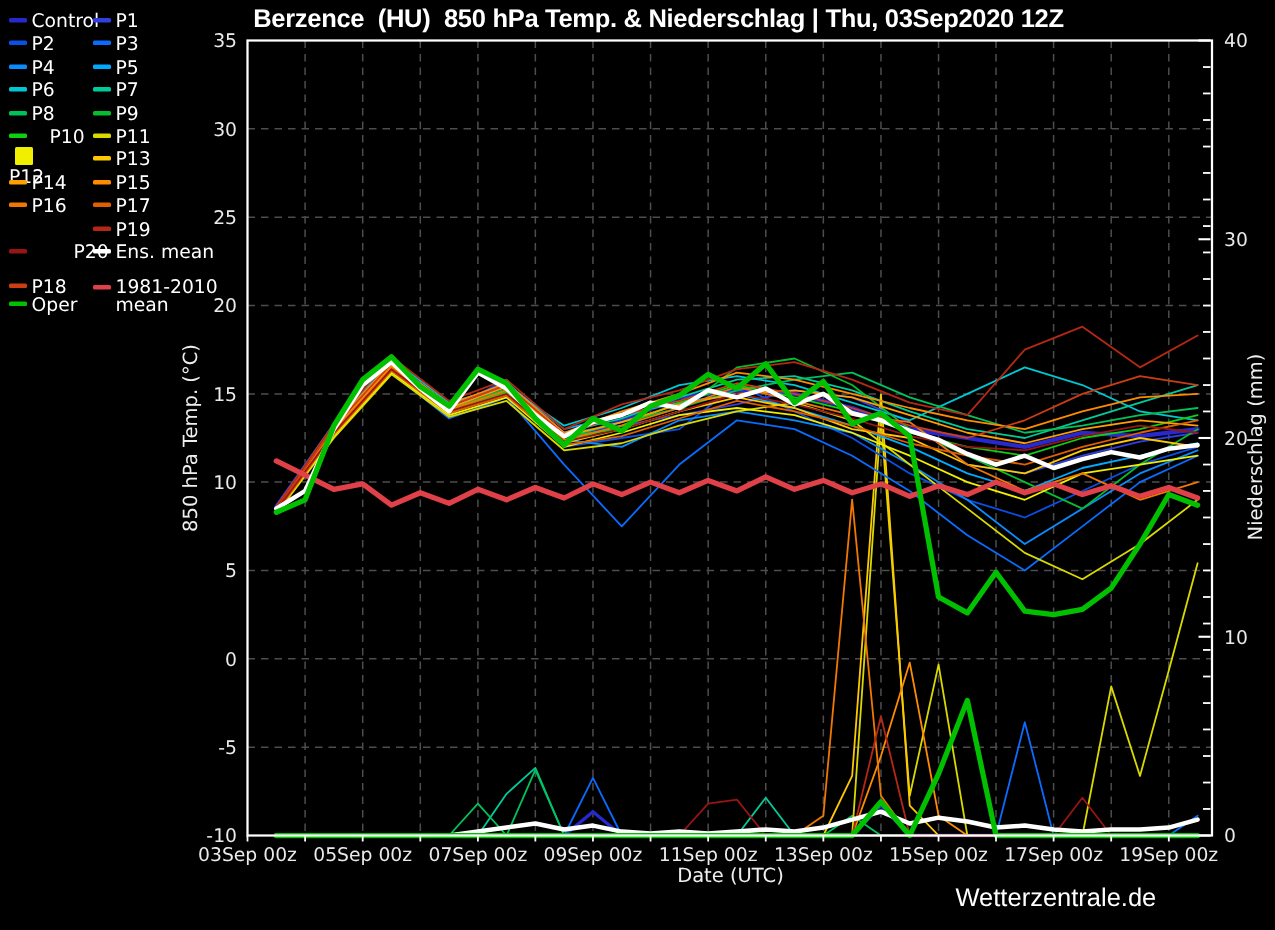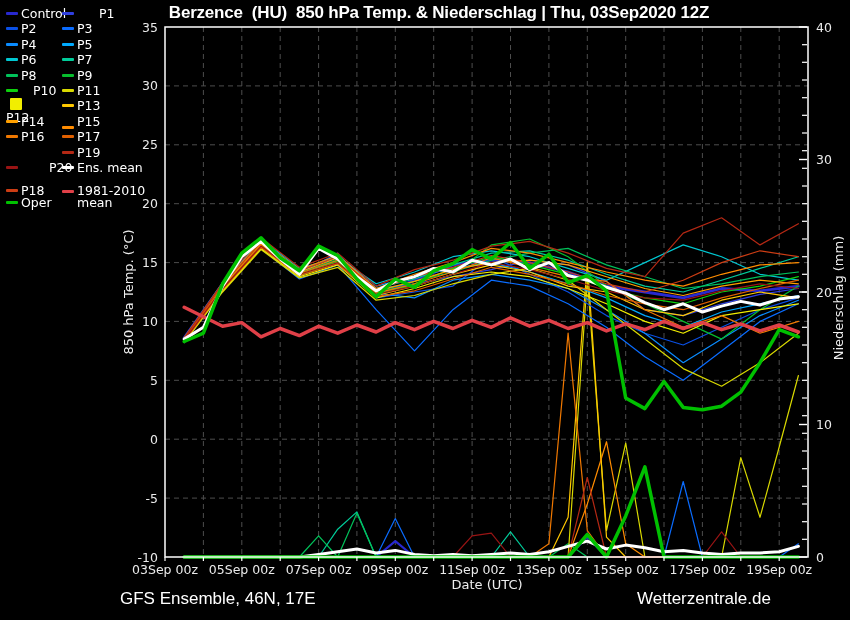--- a/index.html
+++ b/index.html
@@ -167,21 +167,21 @@
       <text x="779.2" y="574" fill="#eaeaea" text-anchor="middle" class="tick">19Sep 00z</text>
     </svg>
 
   <div id="title">Berzence  (HU)  850 hPa Temp. &amp; Niederschlag | Thu, 03Sep2020 12Z</div>
 
   <div id="legend">
       <div class="lg-item" style="left: 2px; top: 2px;">
         <span class="dash" style="background: rgb(40, 40, 207);"></span>
         <span class="lg-label">Control</span>
       </div>
-      <div class="lg-item" style="left: 58px; top: 2px; gap: 22px;">
+      <div class="lg-item" style="left: 58px; top: 2px;">
         <span class="dash" style="background: rgb(47, 63, 224);"></span>
         <span class="lg-label">P1</span>
       </div>
       <div class="lg-item" style="left: 2px; top: 17.4px;">
         <span class="dash" style="background: rgb(10, 80, 230);"></span>
         <span class="lg-label">P2</span>
       </div>
       <div class="lg-item" style="left: 58px; top: 17.4px;">
         <span class="dash" style="background: rgb(10, 108, 255);"></span>
         <span class="lg-label">P3</span>
@@ -223,21 +223,21 @@
         <span class="lg-label">P12</span>
       </div>
       <div class="lg-item" style="left: 58px; top: 94.4px;">
         <span class="dash" style="background: rgb(255, 200, 0);"></span>
         <span class="lg-label">P13</span>
       </div>
       <div class="lg-item" style="left: 2px; top: 109.8px;">
         <span class="dash" style="background: rgb(255, 160, 0);"></span>
         <span class="lg-label">P14</span>
       </div>
-      <div class="lg-item" style="left: 58px; top: 109.8px; align-items: flex-end;">
+      <div class="lg-item" style="left: 58px; top: 109.8px;">
         <span class="dash" style="background: rgb(255, 140, 0);"></span>
         <span class="lg-label">P15</span>
       </div>
       <div class="lg-item" style="left: 2px; top: 125.2px;">
         <span class="dash" style="background: rgb(240, 120, 0);"></span>
         <span class="lg-label">P16</span>
       </div>
       <div class="lg-item" style="left: 58px; top: 125.2px;">
         <span class="dash" style="background: rgb(224, 96, 0);"></span>
         <span class="lg-label">P17</span>
@@ -265,15 +265,14 @@
       <div class="lg-item" style="left: 2px; top: 191.42px;">
         <span class="dash" style="background: rgb(0, 192, 0);"></span>
         <span class="lg-label">Oper</span>
       </div>
     </div>
 
   <div id="ylab-left" class="axis-title">850 hPa Temp. (°C)</div>
   <div id="ylab-right" class="axis-title">Niederschlag (mm)</div>
   <div id="xlab" class="axis-title">Date (UTC)</div>
 
-  <div id="footer-left" class="footer">GFS Ensemble, 46N, 17E</div>
   <div id="footer-right" class="footer">Wetterzentrale.de</div>
 </div>
 
 </body></html>

